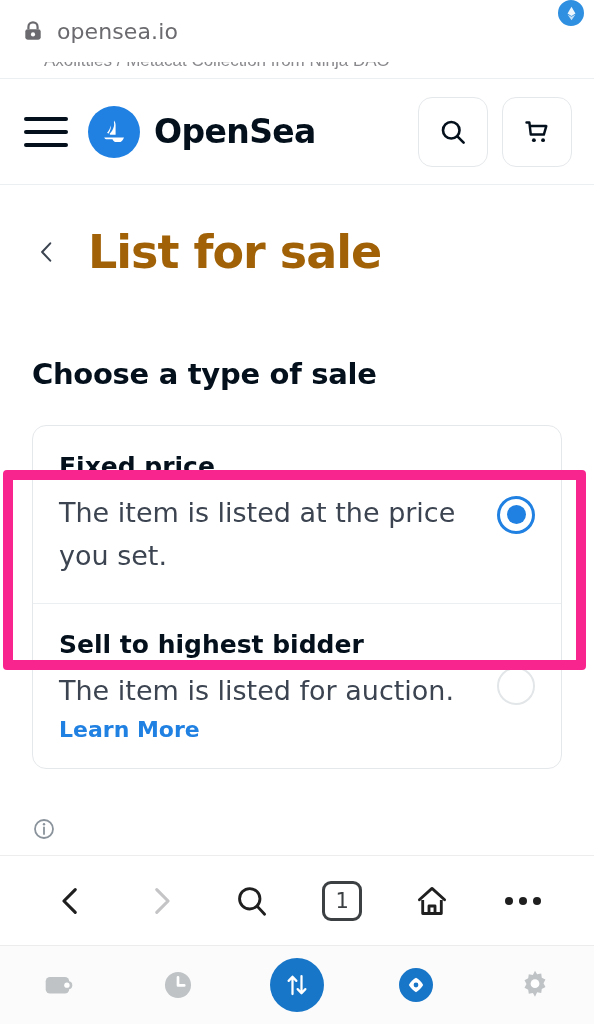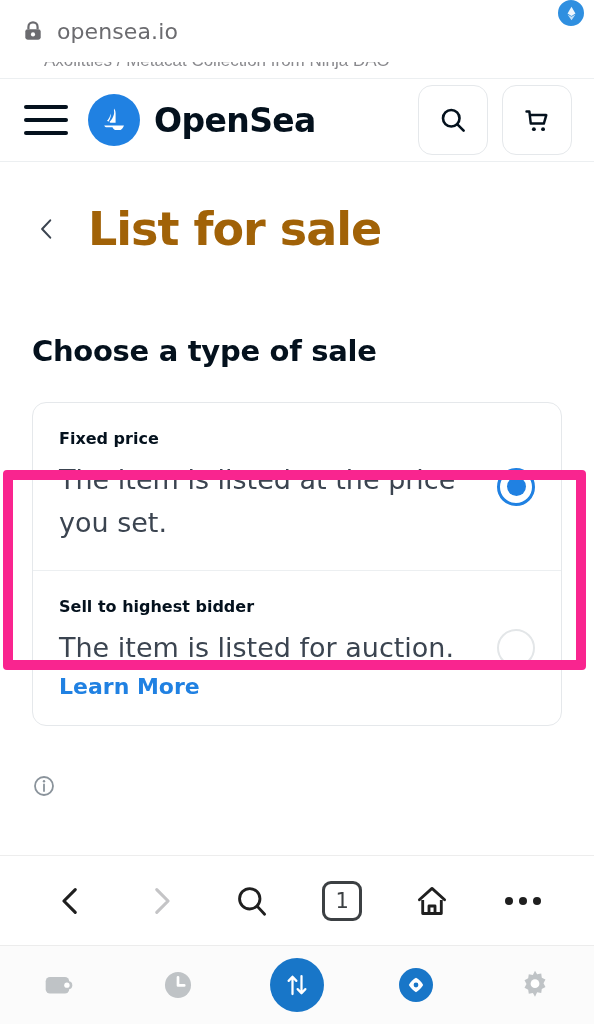--- a/index.html
+++ b/index.html
@@ -45,21 +45,21 @@
   
   .viewport { flex: 1 1 auto; position: relative; overflow: hidden; background: #fff; }
   .cut-strip { height: 16px; position: relative; overflow: hidden; }
   .cut-strip .ghost {
     position: absolute; left: 44px; top: -11px;
     font-size: 17px; color: #8a8a8e; white-space: nowrap;
   }
 
   
   .site-header {
-    height: 84px; display: flex; align-items: center;
+    height: 107px; display: flex; align-items: center;
     padding: 0 22px 0 24px;
     border-bottom: 1px solid #eceff1;
     border-top: 1px solid #eceff1;
   }
   .hamburger { width: 44px; height: 30px; display: flex; flex-direction: column; justify-content: space-between; flex: 0 0 auto; }
   .hamburger span { display: block; height: 4px; background: #04111d; border-radius: 2px; }
   .brand { display: flex; align-items: center; margin-left: 20px; }
   .logo-circle {
     width: 52px; height: 52px; border-radius: 50%;
     background: #2081e2; display: flex; align-items: center; justify-content: center;
@@ -97,21 +97,21 @@
     margin-top: 34px; border: 1px solid #e5e8eb; border-radius: 14px;
     overflow: hidden; background: #fff;
   }
   .option-row {
     display: flex; align-items: center;
     padding: 26px 26px 26px 26px; min-height: 150px;
   }
   .option-row + .option-row { border-top: 1px solid #eceff1; }
   .option-text { flex: 1 1 auto; padding-right: 14px; }
   .option-name {
-    font-size: 16px; font-weight: bold; color: #04111d;
+    font-size: 25px; font-weight: bold; color: #04111d;
     font-family: "DejaVu Sans", sans-serif;
   }
   .option-desc {
     margin-top: 10px; font-size: 27px; color: #3b4450; line-height: 1.6;
     font-family: "DejaVu Sans", sans-serif;
   }
   .learn-more {
     display: inline-block; margin-top: 4px; font-size: 22px;
     color: #2081e2; font-weight: bold; text-decoration: none;
     font-family: "DejaVu Sans", sans-serif;

